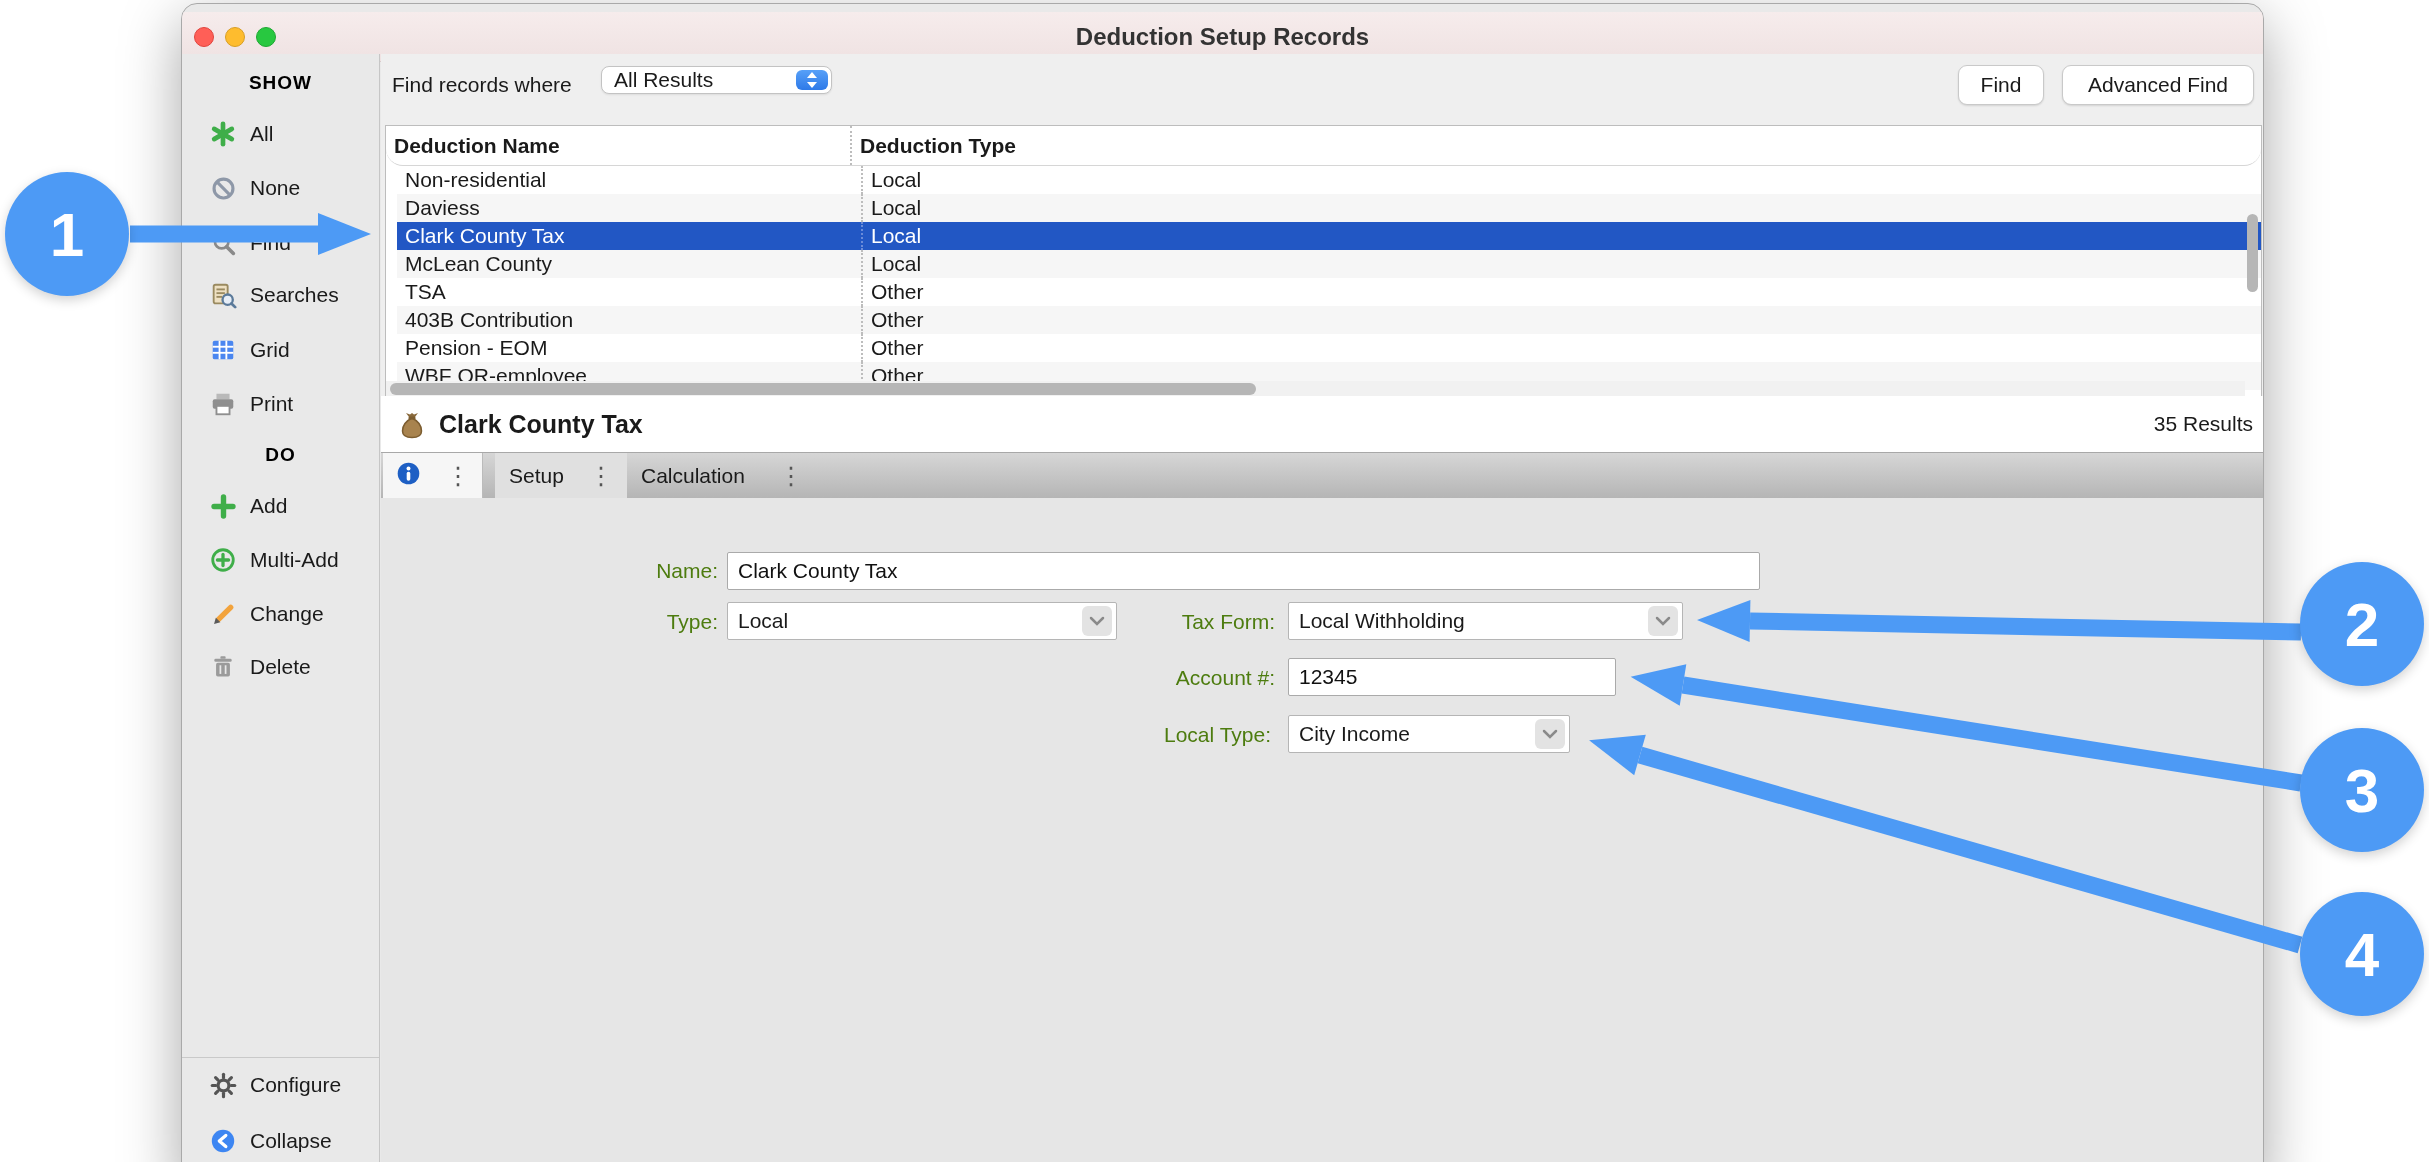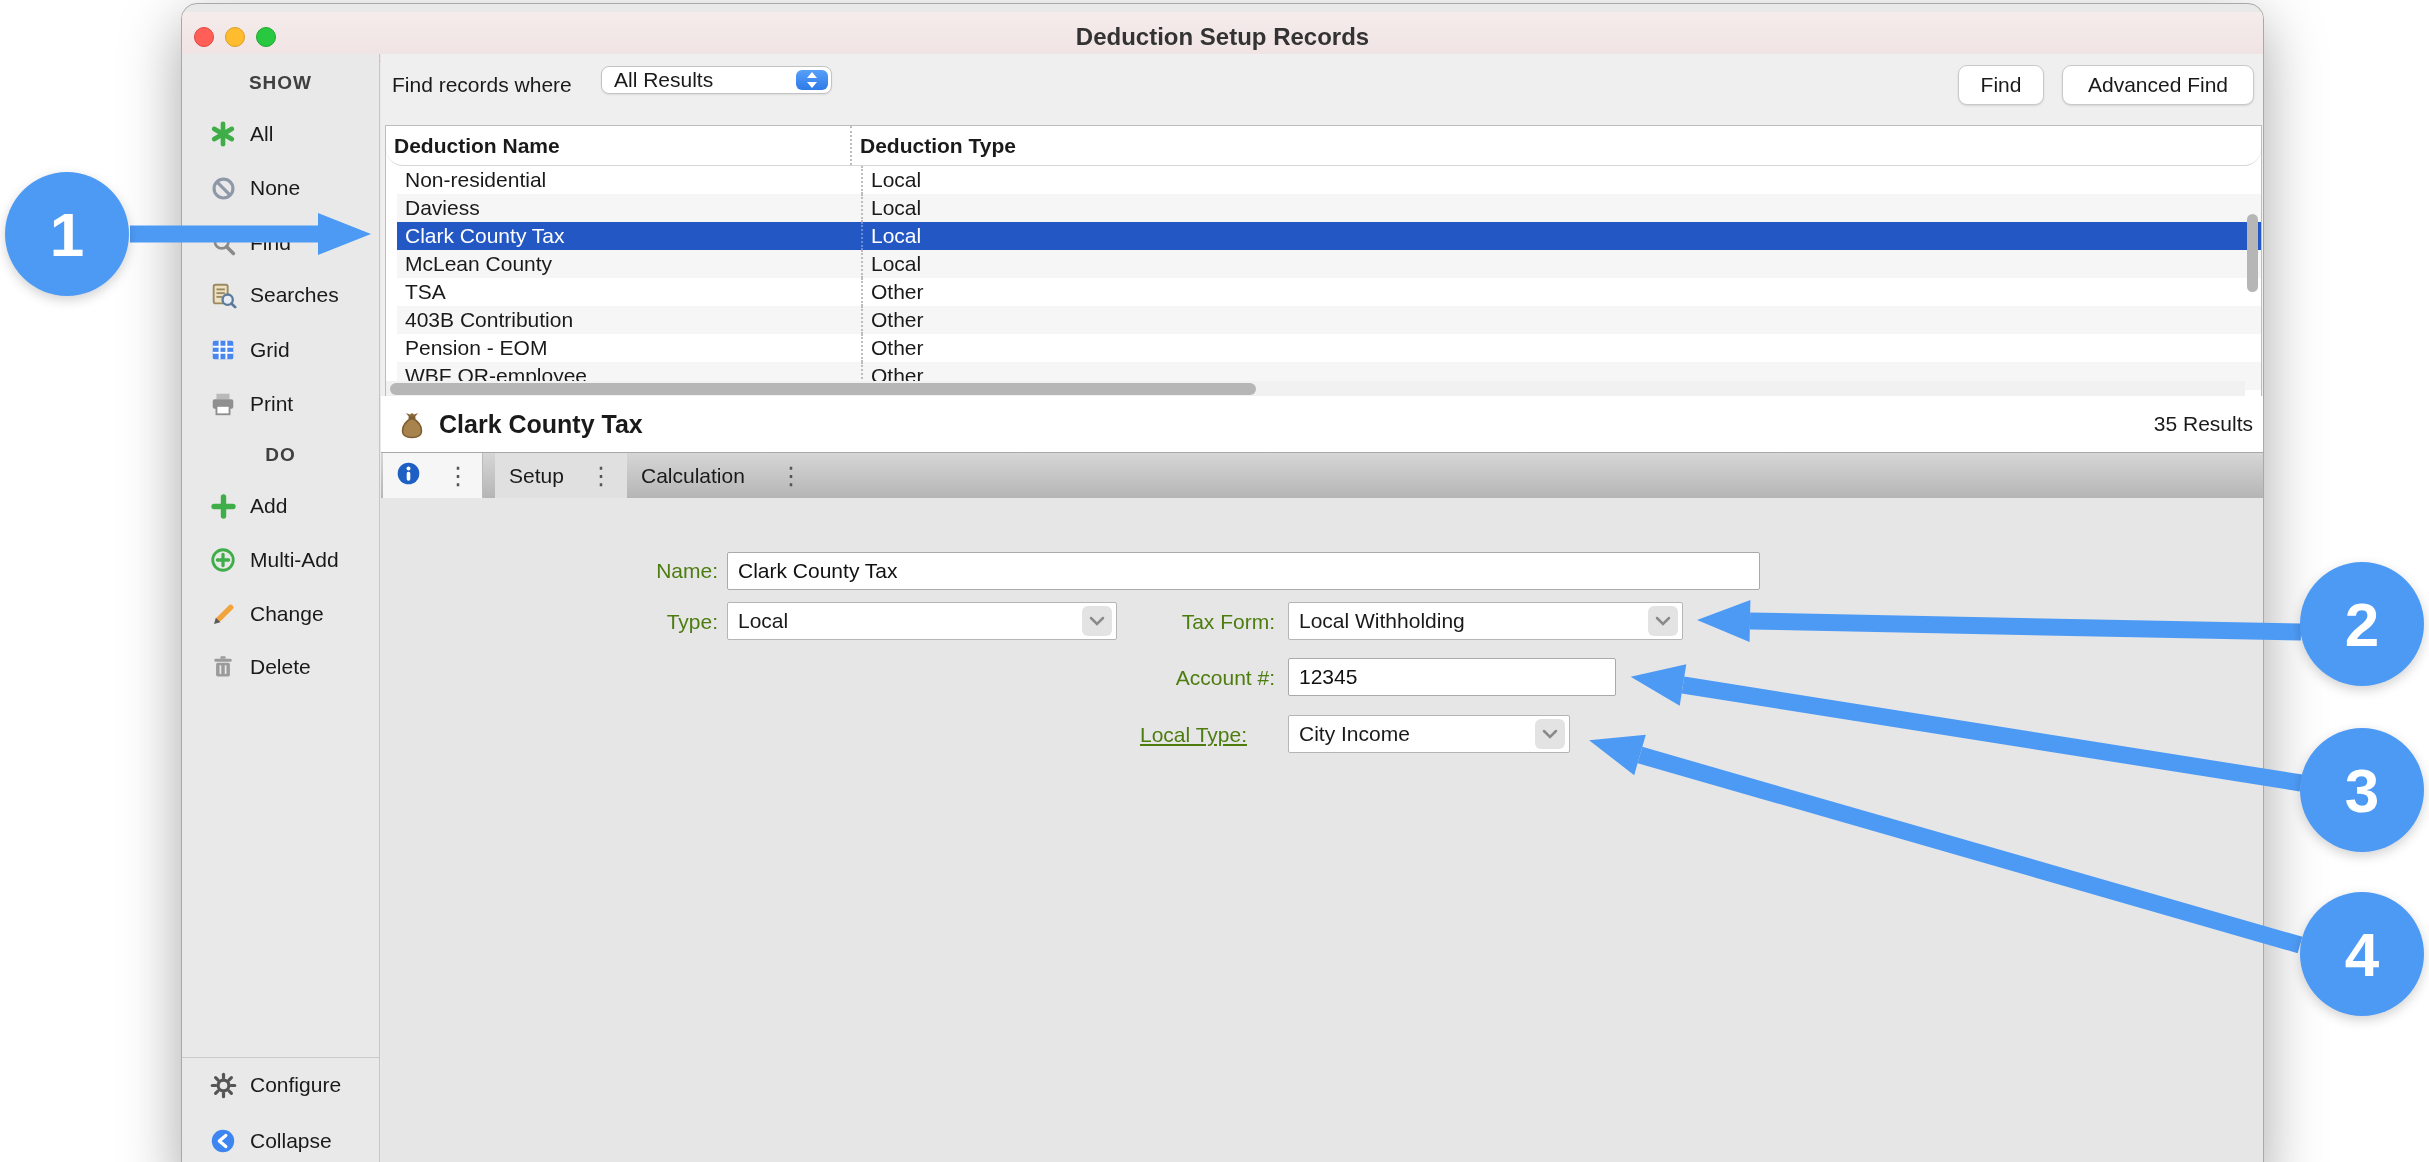--- a/index.html
+++ b/index.html
@@ -15,21 +15,21 @@
   .title{position:absolute;left:0;right:0;top:0;height:50px;line-height:50px;
          text-align:center;font-size:24px;font-weight:700;color:#333;}
   .tl{position:absolute;top:15px;width:20px;height:20px;border-radius:50%;}
   .tl.red{left:12px;background:#ff5f57;border:1px solid #e0443e;box-sizing:border-box;}
   .tl.yellow{left:43px;background:#febc2e;border:1px solid #d89e24;box-sizing:border-box;}
   .tl.green{left:74px;background:#28c840;border:1px solid #1ea832;box-sizing:border-box;}
 
   
   .sidebar{position:absolute;left:0;top:50px;bottom:0;width:198px;background:#e9e9e9;
            border-right:1px solid #c6c6c6;box-sizing:border-box;}
-  .side-header{position:absolute;left:0;width:100%;text-align:center;color:#404040;
+  .side-header{position:absolute;left:0;width:100%;text-align:center;color:#000000;
                font-weight:700;font-size:19px;letter-spacing:1px;height:40px;line-height:40px;}
   .side-item{position:absolute;left:0;width:100%;height:40px;display:flex;align-items:center;
              gap:12px;padding-left:26px;box-sizing:border-box;font-size:21px;cursor:default;}
   .side-item .icon{width:30px;height:30px;display:flex;align-items:center;justify-content:center;flex:0 0 30px;}
   .side-divider{position:absolute;left:0;width:100%;height:1px;background:#c9c9c9;}
 
   
   .content{position:absolute;left:199px;top:50px;right:0;bottom:0;background:#efefef;}
 
   
@@ -382,21 +382,21 @@
           <span class="dd-btn">
             <svg width="16" height="10" viewBox="0 0 16 10">
                 <path d="M2,2 L8,8 L14,2" fill="none" stroke="#8a8a8a" stroke-width="2.5" stroke-linecap="round"></path>
               </svg>
           </span>
         </div>
 
         <div class="flabel" style="left:660px;top:168px;width:234px;">Account #:</div>
         <input class="ffield" style="left: 907px; top: 160px; width: 328px; height: 38px;" readonly="" value="12345">
 
-        <div class="flabel" style="left:612px;top:225px;width:254px;text-decoration:underline;">Local Type:</div>
+        <div class="flabel" style="left:636px;top:225px;width:254px;">Local Type:</div>
         <div class="fdd" style="left:907px;top:217px;width:282px;height:38px;">
           <span>City Income</span>
           <span class="dd-btn">
             <svg width="16" height="10" viewBox="0 0 16 10">
                 <path d="M2,2 L8,8 L14,2" fill="none" stroke="#8a8a8a" stroke-width="2.5" stroke-linecap="round"></path>
               </svg>
           </span>
         </div>
       </div>
 

